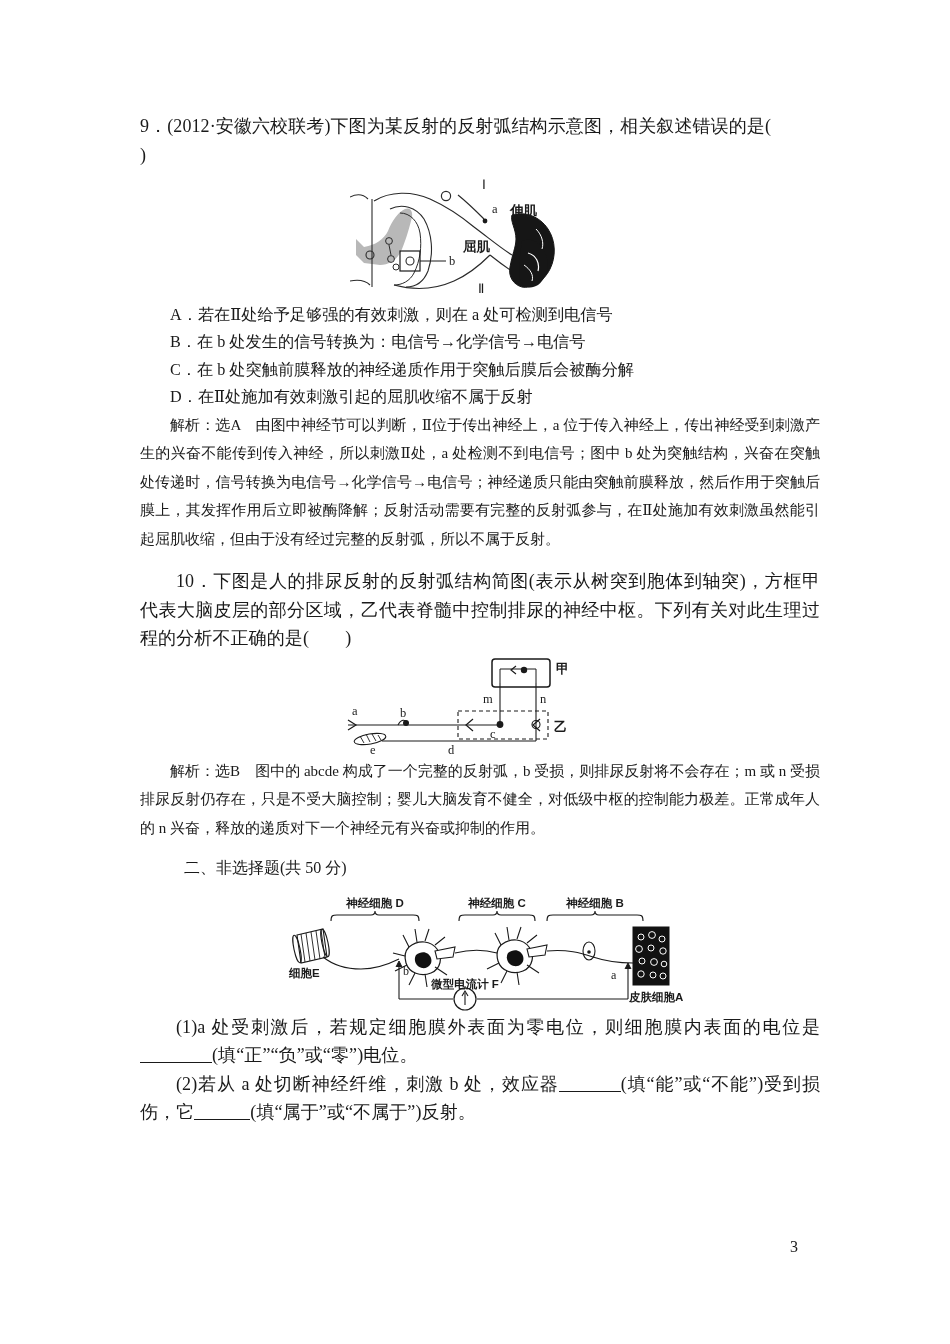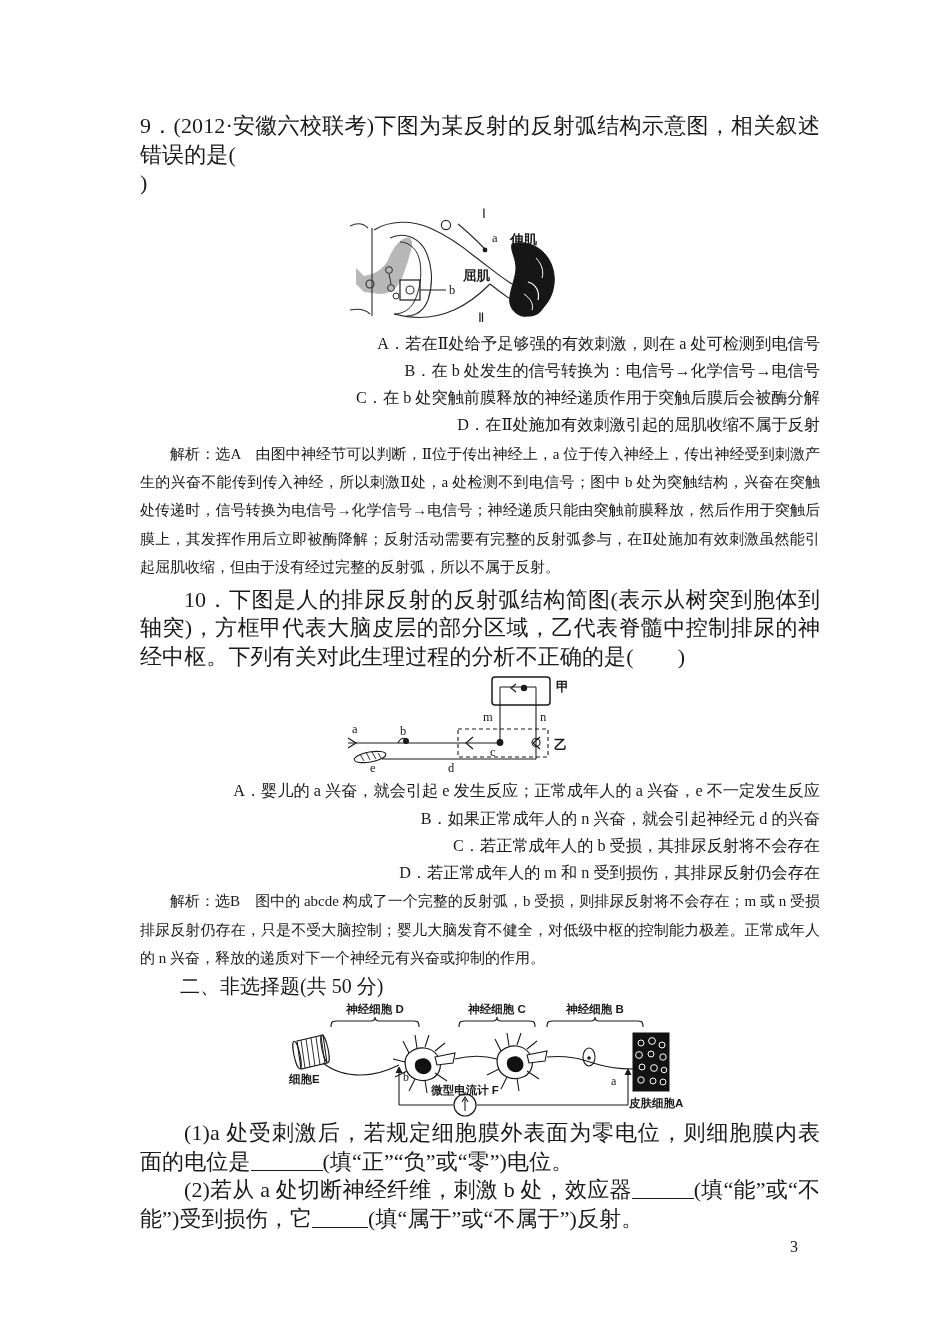--- a/index.html
+++ b/index.html
@@ -22,40 +22,40 @@
     height: 1344px;
     background: #fff;
   }
   .content {
     position: absolute;
     left: 140px;
     top: 112px;
     width: 680px;
   }
   .para {
-    font-size: 22px;
+    font-size: 18px;
     line-height: 28.6px;
     text-align: justify;
     text-justify: inter-ideograph;
     margin: 0;
     letter-spacing: 0.1px;
   }
   .indent2 { text-indent: 2em; }
   .qhead { margin: 0; }
   .opt {
     font-size: 16.2px;
     line-height: 27.2px;
     margin: 0;
     padding-left: 30px;
   }
-  .opt-list { margin: 3px 0 0 0; text-align: right; }
+  .opt-list { margin: 3px 0 0 0; }
   .sec-title {
-    font-size: 20px;
+    font-size: 16px;
     line-height: 28.6px;
-    margin: 0;
+    margin: 12px;
     text-indent: 2em;
   }
   .solution {
     font-size: 15px;
     line-height: 28.4px;
     text-align: justify;
     text-justify: inter-ideograph;
     margin: 0;
     text-indent: 2em;
   }
@@ -75,21 +75,21 @@
     font-size: 16px;
     font-family: "Liberation Serif", serif;
     color: #1a1a1a;
   }
 
   
   .figwrap { position: relative; width: 680px; }
   .fig-svg { display: block; margin: 0 auto; }
 
   
-  .blk { margin-top: 4px; }
+  .blk { margin-top: 14px; }
 </style>
 </head>
 <body>
 
 <div class="page">
 
   <div class="content">
 
     <p class="para qhead"><span>9．(2012·安徽六校联考)下图为某反射的反射弧结构示意图，相关叙述错误的是(</span><br><span>)</span></p>
 
@@ -191,26 +191,20 @@
         <text x="143" y="50" font-family="Liberation Serif, serif" font-size="12.5" fill="#1a1a1a">m</text>
         <text x="200" y="50" font-family="Liberation Serif, serif" font-size="12.5" fill="#1a1a1a">n</text>
         <text x="12" y="62" font-family="Liberation Serif, serif" font-size="12.5" fill="#1a1a1a">a</text>
         <text x="60" y="64" font-family="Liberation Serif, serif" font-size="12.5" fill="#1a1a1a">b</text>
         <text x="150" y="85" font-family="Liberation Serif, serif" font-size="12.5" fill="#1a1a1a">c</text>
         <text x="108" y="101" font-family="Liberation Serif, serif" font-size="12.5" fill="#1a1a1a">d</text>
         <text x="30" y="101" font-family="Liberation Serif, serif" font-size="12.5" fill="#1a1a1a">e</text>
       </svg>
     </div>
 
-    <div class="opt-list">
-      <p class="opt">A．婴儿的 a 兴奋，就会引起 e 发生反应；正常成年人的 a 兴奋，e 不一定发生反应</p>
-      <p class="opt">B．如果正常成年人的 n 兴奋，就会引起神经元 d 的兴奋</p>
-      <p class="opt">C．若正常成年人的 b 受损，其排尿反射将不会存在</p>
-      <p class="opt">D．若正常成年人的 m 和 n 受到损伤，其排尿反射仍会存在</p>
-    </div>
 
     <p class="solution">解析：选B　图中的 abcde 构成了一个完整的反射弧，b 受损，则排尿反射将不会存在；m 或 n 受损排尿反射仍存在，只是不受大脑控制；婴儿大脑发育不健全，对低级中枢的控制能力极差。正常成年人的 n 兴奋，释放的递质对下一个神经元有兴奋或抑制的作用。</p>
 
     <p class="sec-title">二、非选择题(共 50 分)</p>
 
 
     <div class="figwrap" style="height:118px;">
       <svg class="fig-svg" width="420" height="118" viewBox="0 0 420 118" style="margin-left:135px;">
 
         <text x="100" y="12" font-family="Liberation Sans, sans-serif" font-size="11.5" font-weight="bold" fill="#1a1a1a" text-anchor="middle">神经细胞 D</text>

